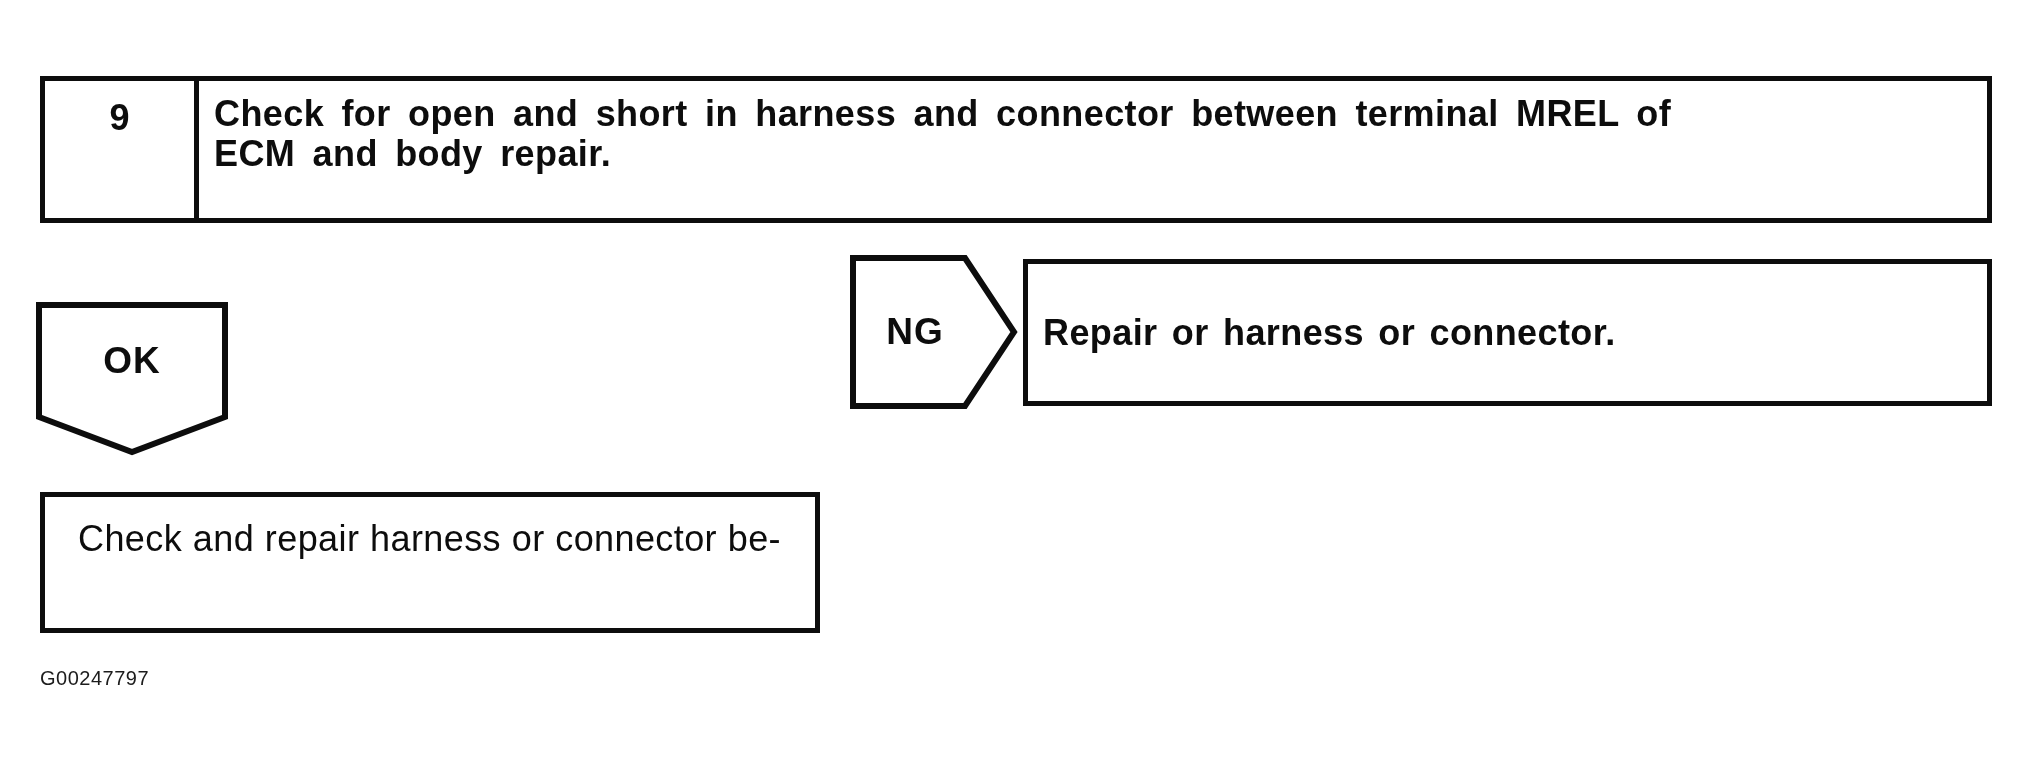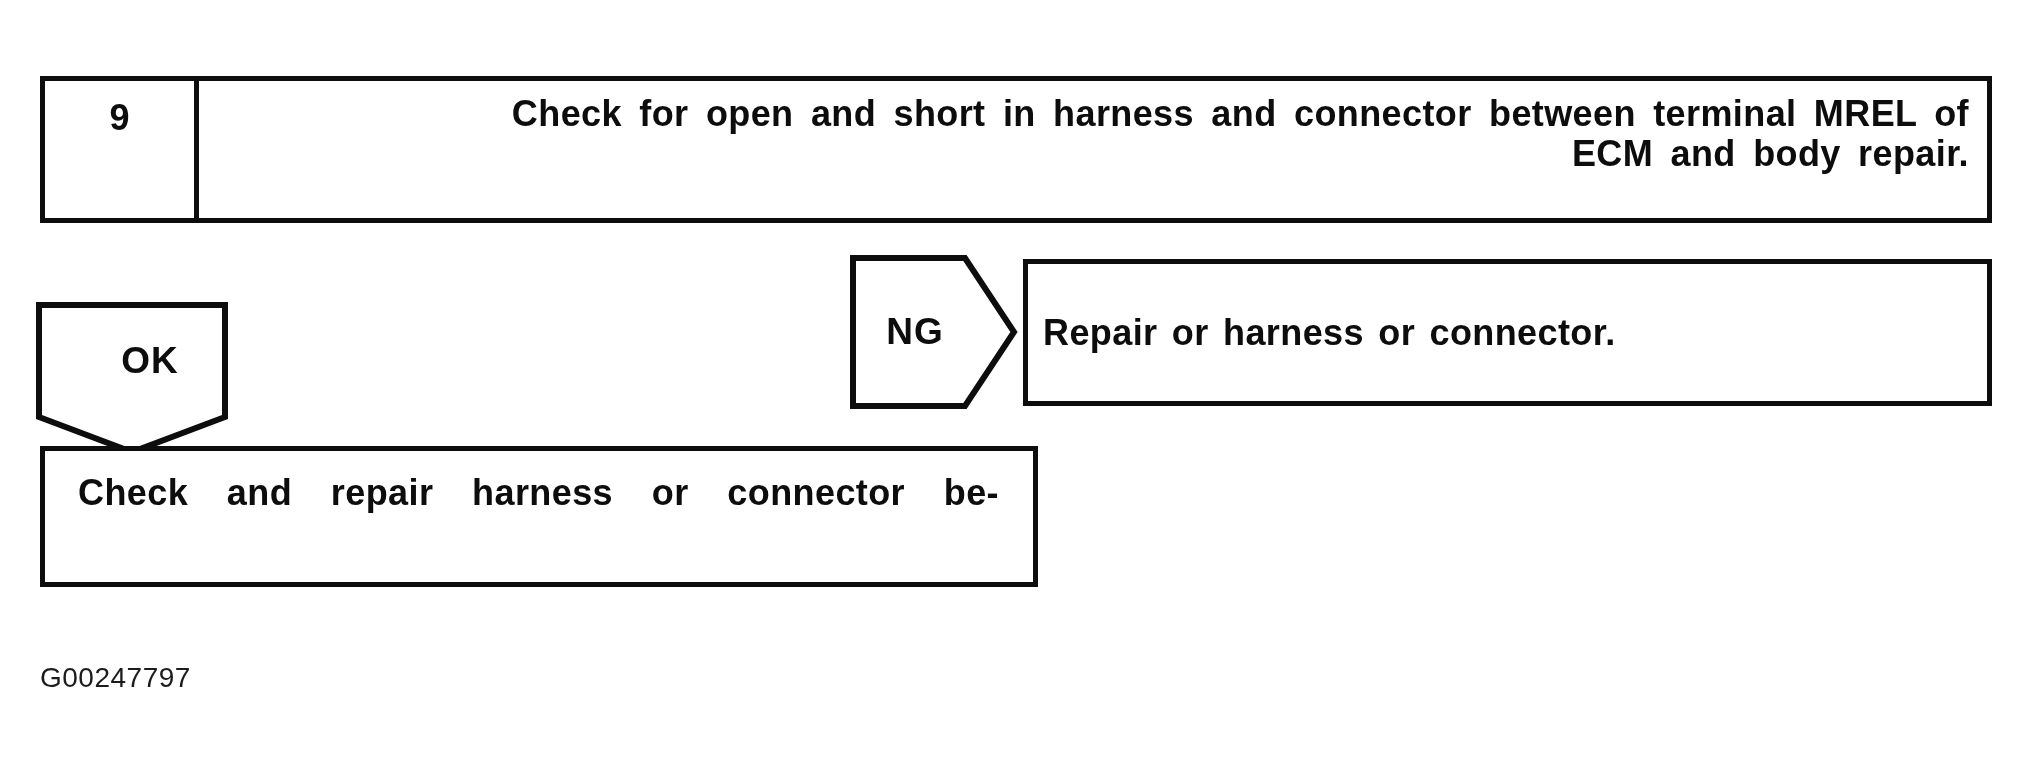--- a/index.html
+++ b/index.html
@@ -42,41 +42,40 @@
     line-height: 40px;
   }
   .step-text-cell {
     flex: 1 1 auto;
     padding: 13px 18px 0 15px;
     font-weight: 700;
     font-size: 36px;
     line-height: 40px;
     letter-spacing: 0.4px;
     word-spacing: 7px;
-    text-align: right;
   }
   .nowrap-line { white-space: nowrap; }
 
   
   .shape-svg {
     position: absolute;
     display: block;
   }
   .ok-shape { left: 34px; top: 300px; }
   .ng-shape { left: 848px; top: 253px; }
   .shape-label {
     position: absolute;
     display: flex;
     align-items: center;
     justify-content: center;
     font-weight: 700;
     font-size: 37px;
     letter-spacing: 1px;
   }
-  .ok-label { left: 57px; top: 305px; width: 186px; height: 112px; }
+  .ok-label { left: 39px; top: 305px; width: 186px; height: 112px; }
   .ng-label { left: 853px; top: 258px; width: 124px; height: 148px; }
 
   
   .ng-result-box {
     position: absolute;
     left: 1023px;
     top: 259px;
     width: 969px;
     height: 147px;
     border: 5px solid #0d0d0d;
@@ -88,45 +87,45 @@
     font-size: 36px;
     letter-spacing: 0.4px;
     word-spacing: 4px;
     background: #ffffff;
   }
 
   
   .ok-result-box {
     position: absolute;
     left: 40px;
-    top: 446px;
-    width: 998px;
+    top: 492px;
+    width: 780px;
     height: 141px;
     border: 5px solid #0d0d0d;
     box-sizing: border-box;
     padding: 22px 34px 0 33px;
-    font-weight: 700;
+    font-weight: 400;
     font-size: 36px;
     line-height: 40px;
     letter-spacing: 0.4px;
     background: #ffffff;
   }
   .justified-line {
     text-align: justify;
     text-align-last: justify;
     white-space: nowrap;
   }
 
   
   .figure-code {
     position: absolute;
     left: 40px;
     top: 662px;
     font-weight: 400;
-    font-size: 28px;
+    font-size: 20px;
     line-height: 32px;
     letter-spacing: 0.5px;
     color: #1c1c1c;
     text-align: center;
   }
 </style>
 </head>
 <body>
 
 <div class="canvas">

